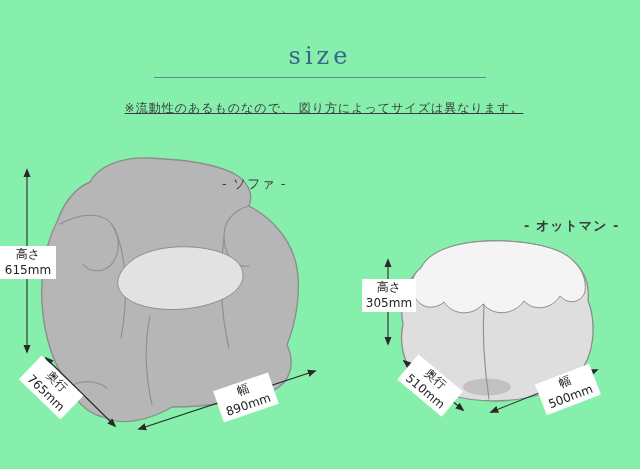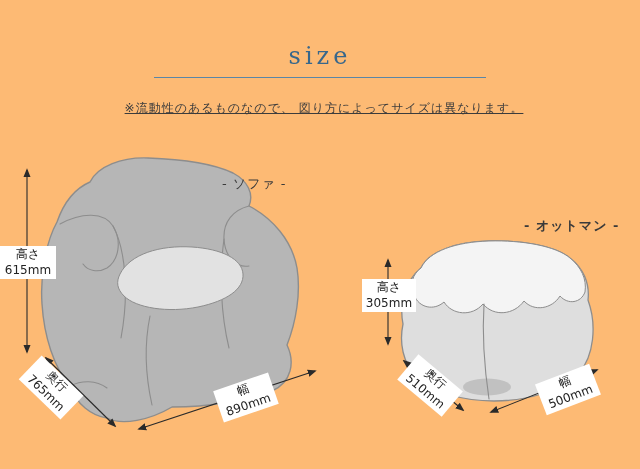--- a/index.html
+++ b/index.html
@@ -1,17 +1,17 @@
 <!DOCTYPE html>
 <html style="--c-title: #38678b; --c-underline: #5b86a6; --c-note-text: #3c3c3c; --c-label-text: #222222; --c-arrow: #2a2a2a; --c-sofa-body: #b6b6b6; --c-sofa-outline: #8d8d8d; --c-seat-cushion: #e2e2e2; --c-ottoman-body: #dedede; --c-ottoman-top: #f4f4f4; --c-ottoman-shadow: #bcbcbc;"><head>
 <meta charset="utf-8">
 <style>
   html,body{margin:0;padding:0;background:#ffffff;}
   .stage{
-    position:relative;width:640px;height:469px;background:#fdba74;overflow:hidden;
+    position:relative;width:640px;height:469px;background:#86efac;overflow:hidden;
     font-family:"DejaVu Sans","Liberation Sans",sans-serif;color:var(--c-label-text,#222);
   }
   .title-wrap{
     position:absolute;left:154px;top:42px;width:332px;text-align:center;
     border-bottom:1px solid var(--c-underline,#5b86a6);padding-bottom:7px;
   }
   .title{
     margin:0;font-family:"DejaVu Serif","Liberation Serif",serif;font-weight:normal;
     font-size:24px;letter-spacing:4px;color:var(--c-title,#38678b);
   }

